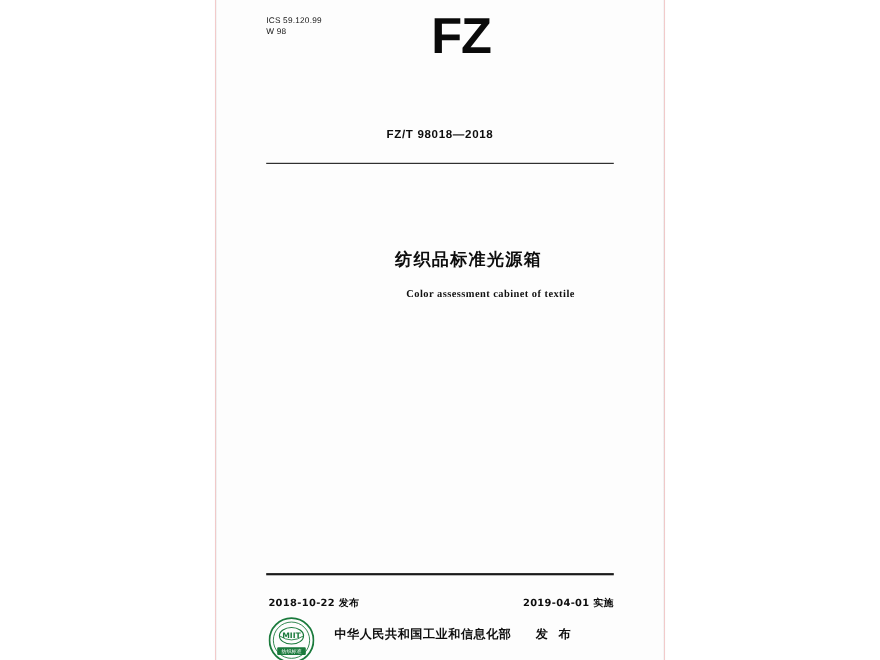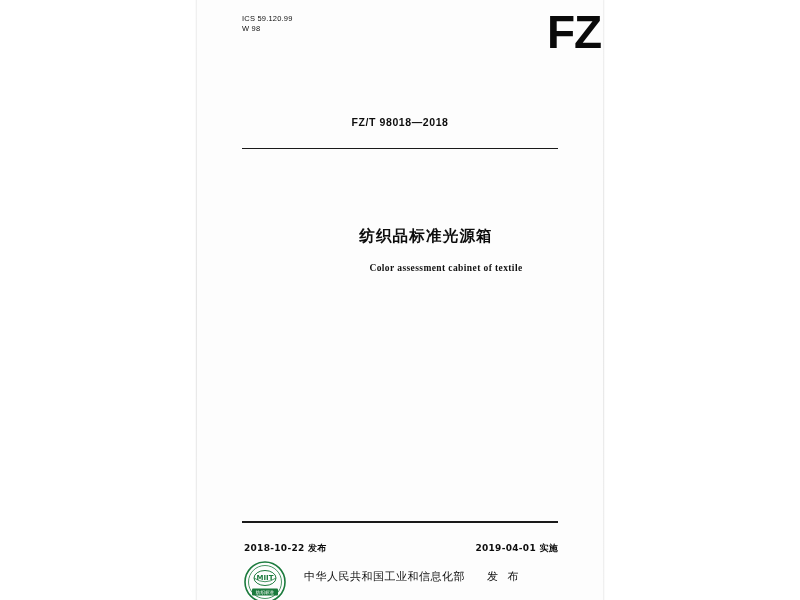--- a/index.html
+++ b/index.html
@@ -64,21 +64,21 @@
     font-size: 7.5px;
     line-height: 10px;
     color: #111;
     letter-spacing: 0.2px;
   }
   .fz-logo {
     position: absolute;
     right: 0px;
     top: 8px;
     width: 408px;
-    text-align: center;
+    text-align: left;
     padding-right: 44px;
     box-sizing: border-box;
     font-family: "Liberation Sans", sans-serif;
     font-weight: bold;
     font-size: 46px;
     letter-spacing: -1px;
     color: #0a0a0a;
     line-height: 48px;
   }
   .title-cn {
@@ -173,21 +173,21 @@
     top: 2px;
     width: 42px;
     height: 42px;
   }
   .emblem svg { display: block; }
   .issuer-text {
     position: absolute;
     left: 108px;
     top: 10px;
     font-family: "DejaVu Sans", sans-serif;
-    font-weight: normal;
+    font-weight: bold;
     font-size: 11px;
     letter-spacing: 0.5px;
     color: #0d0d0d;
   }
   .issuer-verb {
     margin-left: 22px;
     letter-spacing: 3px;
   }
 </style>
 </head>

